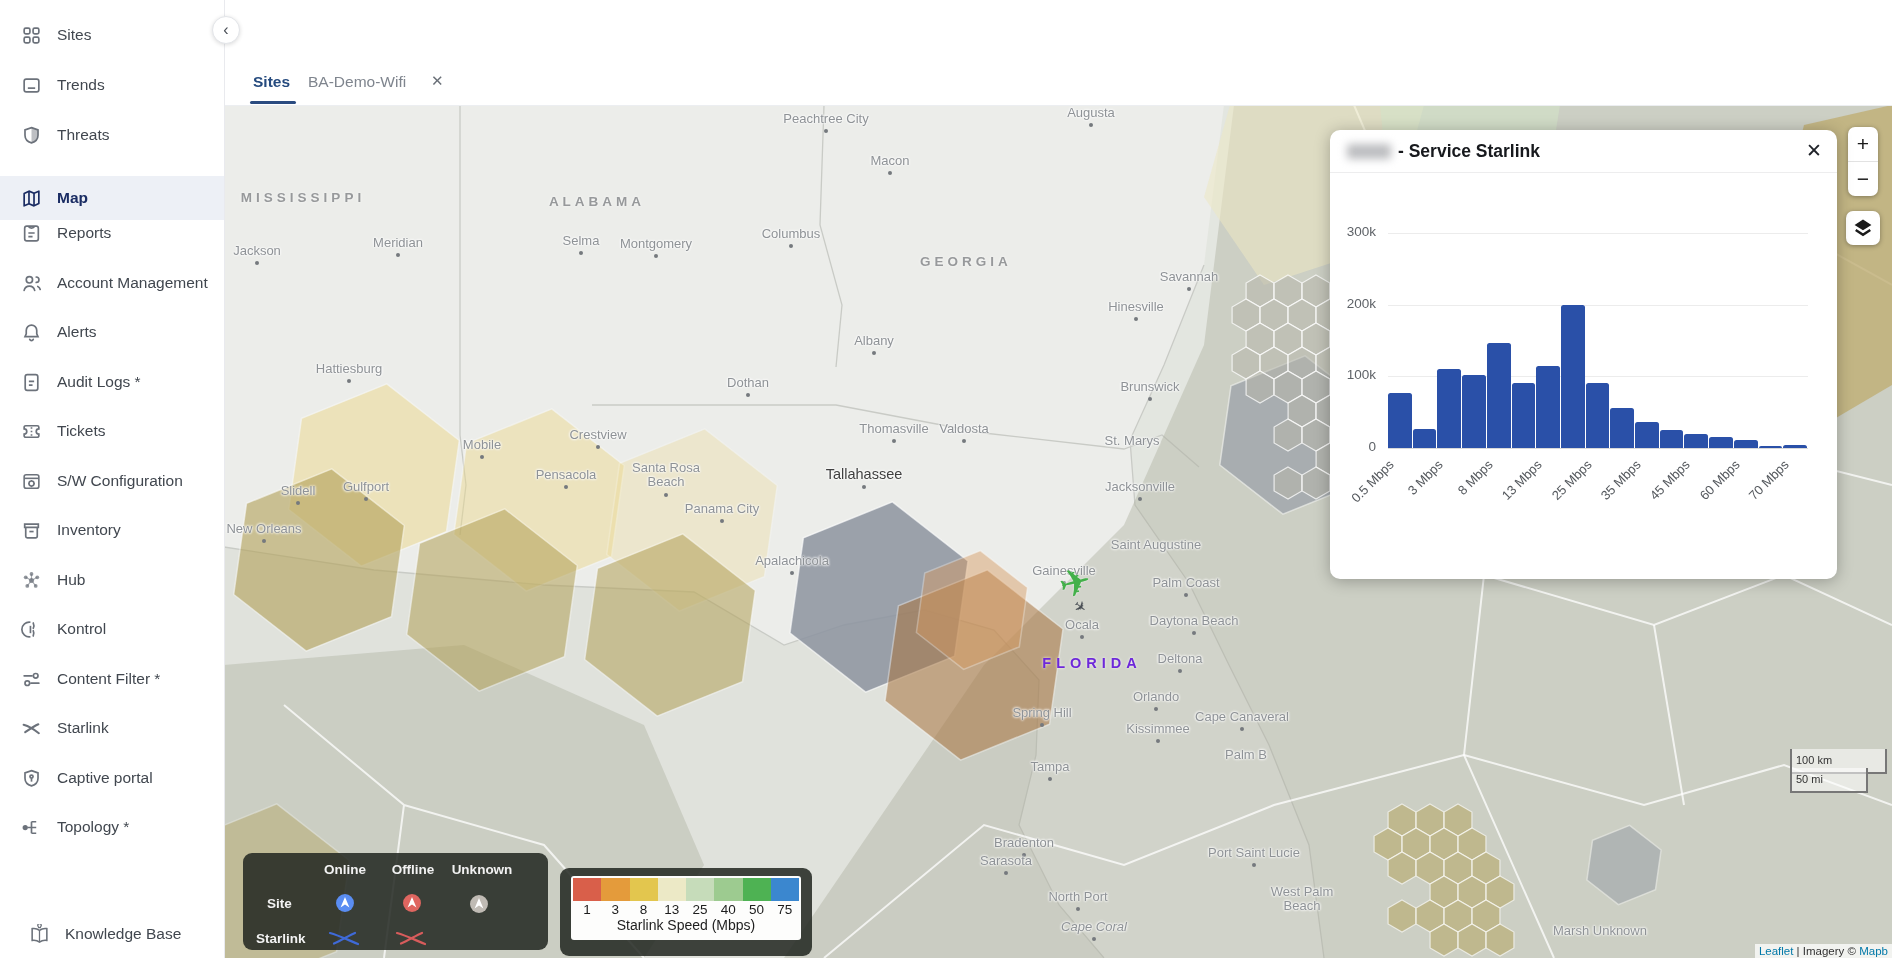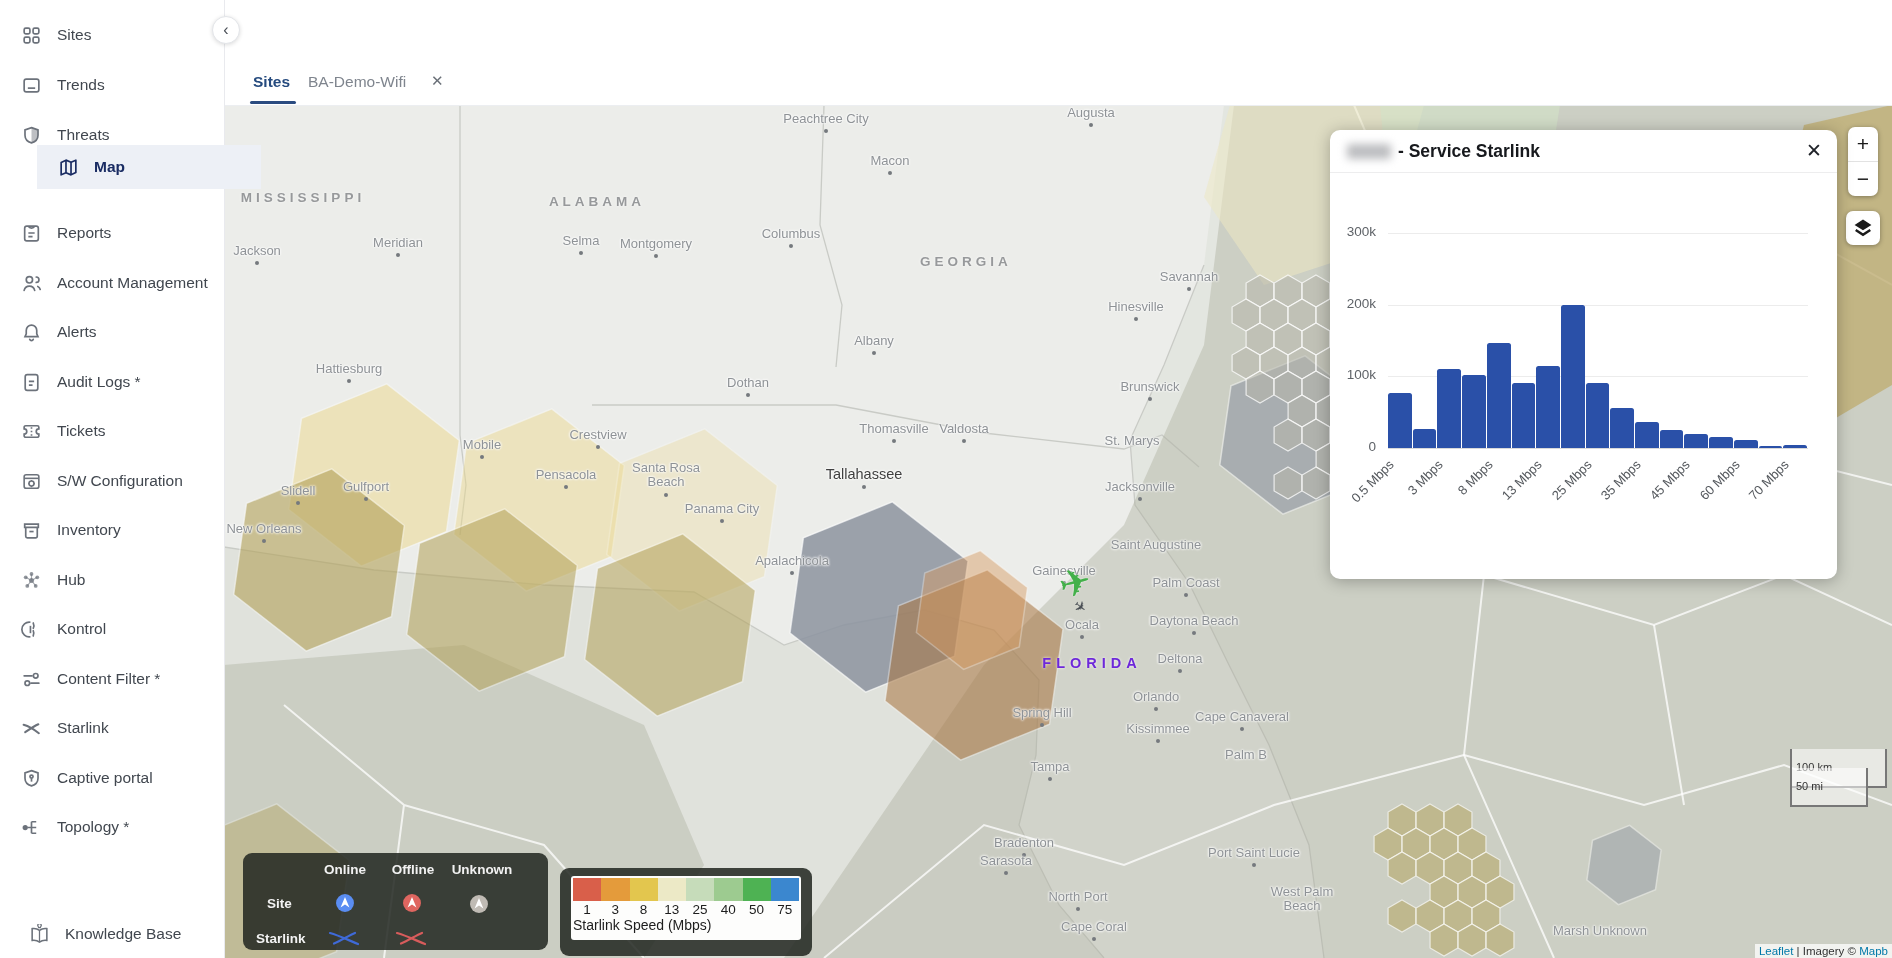--- a/index.html
+++ b/index.html
@@ -47,40 +47,40 @@
   .plane-small{position:absolute;font-family:"DejaVu Sans",sans-serif;font-size:15px;color:#4a4f55;z-index:4;
         transform:translate(-50%,-50%) rotate(38deg)}
   
   .zoomctl{position:absolute;right:14px;top:22px;width:30px;background:#fff;border-radius:7px;
         box-shadow:0 1px 5px rgba(0,0,0,.35);overflow:hidden;z-index:15}
   .zoombtn{height:34px;display:flex;align-items:center;justify-content:center;font-size:21px;color:#1a1a1a;cursor:pointer}
   .zoombtn + .zoombtn{border-top:1px solid #e2e2e2}
   .layersbtn{position:absolute;right:12px;top:106px;width:34px;height:34px;background:#fff;border-radius:7px;
         box-shadow:0 1px 5px rgba(0,0,0,.35);display:flex;align-items:center;justify-content:center;z-index:15;cursor:pointer}
   .scalebox{position:absolute;z-index:10;font-size:11px;color:#333;background:rgba(255,255,255,.55);
-        border:2px solid #777;border-top:none;padding:12px 4px;box-sizing:border-box;line-height:1.2}
+        border:2px solid #777;border-top:none;padding:5px 4px;box-sizing:border-box;line-height:1.2}
   .attrib{position:absolute;right:0;bottom:0;background:rgba(255,255,255,.75);font-size:11.5px;color:#333;
         padding:1px 4px;white-space:nowrap;z-index:10}
   .attrib a{color:#0078A8;text-decoration:none}
   
   .statusleg{position:absolute;left:19px;top:748px;width:305px;height:97px;border-radius:9px;
         background:rgba(32,36,31,.85);z-index:12;color:#f2f2f2}
   .sl-head{position:absolute;top:9px;transform:translateX(-50%);font-size:13.5px;font-weight:bold}
   .sl-rowlab{position:absolute;transform:translate(0,-50%);font-size:13.5px;font-weight:bold}
   .sl-ic{position:absolute;transform:translate(-50%,-50%)}
   
   .speedleg{position:absolute;left:336px;top:763px;width:252px;height:88px;border-radius:9px;
         background:rgba(32,36,31,.85);z-index:12}
   .speedinner{position:absolute;left:11px;top:8px;width:230px;height:64px;background:#fdfdfc;border-radius:3px;
         padding:2px 2px 0 2px;box-sizing:border-box}
   .swrow{display:flex;height:23px}
   .swrow div{flex:1}
   .swlabels{display:flex;font-size:13.5px;color:#1d1d1d;margin-top:1px}
   .swlabels div{flex:1;text-align:center}
-  .swtitle{text-align:left;font-size:14px;color:#1d1d1d;margin-top:0px}
+  .swtitle{text-align:center;font-size:14px;color:#1d1d1d;margin-top:0px}
   
   .panel{position:absolute;left:1106px;top:25px;width:507px;height:449px;background:#fff;border-radius:10px;
         box-shadow:0 2px 16px rgba(0,0,0,.28);z-index:20}
   .panel-titlerow{position:absolute;left:0;top:0;right:0;height:42px;border-bottom:1px solid #ededee}
   .panel-title{position:absolute;left:17px;top:11px;font-size:17.5px;font-weight:bold;color:#17191d;white-space:nowrap}
   .blur-name{display:inline-block;width:44px;height:15px;background:#bcbdc0;filter:blur(4px);
         border-radius:2px;vertical-align:-2px;margin-right:7px}
   .panel-close{position:absolute;right:15px;top:9px;font-size:19px;color:#202329;cursor:pointer}
   .panel-tabs{position:absolute;left:18px;top:42px;height:36px;display:flex;gap:16px;align-items:center}
   .ptab{font-size:15.5px;color:#9aa0a8;cursor:pointer;position:relative}
@@ -249,21 +249,21 @@
           <use href="#sym-monitor"></use>
         </svg>
         <span>Trends</span>
       </div>
       <div class="nav-item" style="top: 113px;">
         <svg class="nav-ic">
           <use href="#sym-shield"></use>
         </svg>
         <span>Threats</span>
       </div>
-      <div class="nav-item active" style="top: 145px; margin-left: 37px;">
+      <div class="nav-item active" style="top: 176px;">
         <svg class="nav-ic">
           <use href="#sym-map"></use>
         </svg>
         <span>Map</span>
       </div>
       <div class="nav-item" style="top: 211px;">
         <svg class="nav-ic">
           <use href="#sym-report"></use>
         </svg>
         <span>Reports</span>
@@ -566,21 +566,21 @@
       <div class="city" style="left: 800px; top: 738px;">Bradenton</div>
       <div class="cdot" style="left: 800px; top: 750px;"></div>
       <div class="city" style="left: 782px; top: 756px;">Sarasota</div>
       <div class="cdot" style="left: 782px; top: 768px;"></div>
       <div class="city" style="left: 854px; top: 792px;">North Port</div>
       <div class="cdot" style="left: 854px; top: 804px;"></div>
       <div class="city" style="left: 1030px; top: 748px;">Port Saint Lucie</div>
       <div class="cdot" style="left: 1030px; top: 760px;"></div>
       <div class="city" style="left: 1078px; top: 794px;">West Palm
 Beach</div>
-      <div class="city" style="left: 870px; top: 822px;">Cape Coral</div>
+      <div class="city" style="left: 870px; top: 822px; font-style: italic;">Cape Coral</div>
       <div class="cdot" style="left: 870px; top: 834px;"></div>
       <div class="city" style="left: 1376px; top: 826px;">Marsh Unknown</div>
     </div>
 
   <div class="plane-big" style="left:851px;top:478px">✈</div>
   <div class="plane-small" style="left:856px;top:502px">✈</div>
 
   <div class="zoomctl">
     <div class="zoombtn">+</div>
     <div class="zoombtn">−</div>

